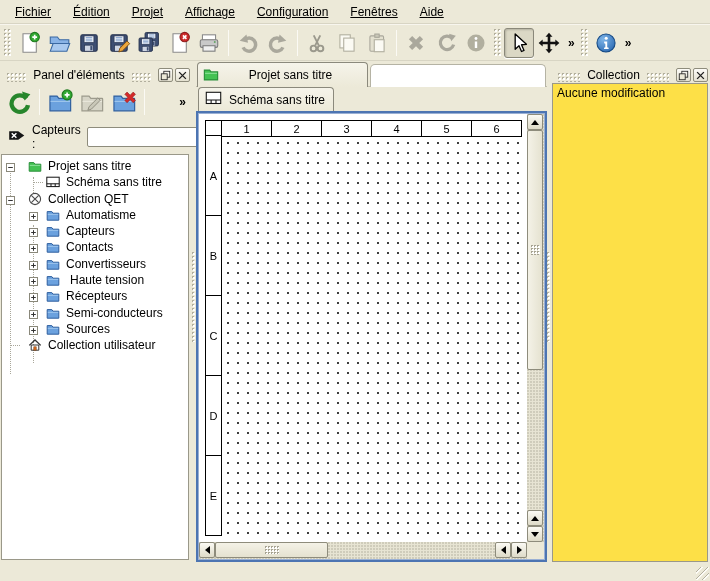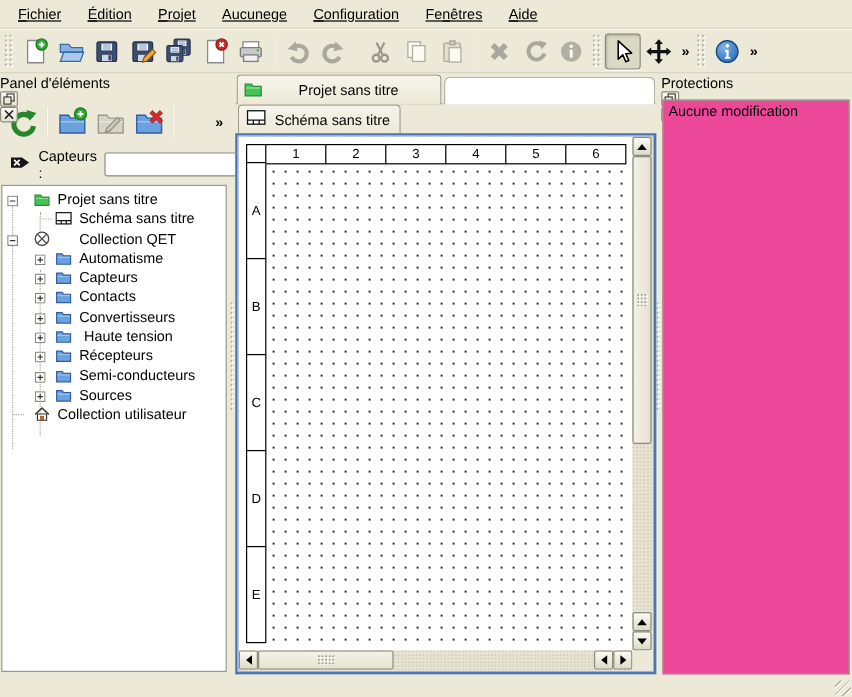--- a/index.html
+++ b/index.html
@@ -29,21 +29,21 @@
   .handle { width:7px; height:27px; margin:0 3px; }
   .tbtn { width:30px; height:30px; display:flex; align-items:center; justify-content:center; border:1px solid transparent; border-radius:3px; }
   .tbtn.checked { background:#dbd8c5; border:1px solid #8a887a;
     box-shadow: inset 1px 1px 2px rgba(0,0,0,0.18), 0 1px 0 #fff; }
   .tsep { width:1px; height:26px; background:#b9b6a5; border-right:1px solid #fbfaf4; margin:0 4px; }
   .chev { font-weight:bold; font-size:12px; padding:0 4px; letter-spacing:-1px; }
   
   .dock { position:absolute; top:62px; height:500px; }
   #left-dock { left:0; width:192px; }
   #right-dock { left:551px; width:159px; }
-  .dock-title { position:relative; height:20px; display:flex; align-items:flex-start;flex-direction:column; }
+  .dock-title { position:relative; height:20px; display:flex; align-items:flex-end; }
   .dock-title .tex { flex:1; height:9px; margin:0 7px; }
   .dock-title-label { white-space:nowrap; }
   .dock-btn { width:15px; height:14px; margin-right:2px; display:flex; align-items:center; justify-content:center;
     background:linear-gradient(#fdfcf8,#e4e1d0); border:1px solid #8e8c7c; border-radius:2px; }
   .dock-toolbar { height:40px; display:flex; align-items:center; padding:0 3px; }
   .dbtn { width:32px; height:32px; display:flex; align-items:center; justify-content:center; }
   .filter-row { height:30px; display:flex; align-items:center; gap:6px; padding:0 7px; }
   .filter-row input { flex:1; height:20px; border:1px solid #8e8c7c; border-radius:2px; background:#fff; padding:0 3px;
     font-family:inherit; font-size:12px; }
   #tree { position:absolute; left:1px; top:92px; right:3px; bottom:2px;
@@ -104,34 +104,34 @@
   .tri.down  { border-left:4px solid transparent; border-right:4px solid transparent; border-top:5px solid #000; }
   .tri.left  { border-top:4px solid transparent; border-bottom:4px solid transparent; border-right:5px solid #000; }
   .tri.right { border-top:4px solid transparent; border-bottom:4px solid transparent; border-left:5px solid #000; }
   .scorner { position:absolute; right:1px; bottom:1px; width:17px; height:17px; background:#ece9d8; }
   
   .vsplit { position:absolute; top:62px; width:4px; height:500px; }
   #split-left { left:192px; } #split-right { left:547px; }
   .vsplit .grip { position:absolute; left:0; top:190px; width:4px; height:90px; }
   
   #undo-list { position:absolute; left:1px; top:21px; right:2px; bottom:0;
-    background:#ec4899; border:1px solid #9a9889; }
+    background:#fde047; border:1px solid #9a9889; }
   .undo-item { padding:2px 4px; white-space:nowrap; }
   
   #sizegrip { position:absolute; right:1px; bottom:1px; width:13px; height:13px;
     background: repeating-linear-gradient(135deg, rgba(0,0,0,0) 0 3px, #b3b09f 3px 4px, #fdfcf6 4px 5px); }
 </style>
 </head>
 <body>
 
 <div id="menubar">
     <div class="menu-item"><span></span><span class="menu-key">F</span><span>ichier</span></div>
     <div class="menu-item"><span></span><span class="menu-key">É</span><span>dition</span></div>
     <div class="menu-item"><span></span><span class="menu-key">P</span><span>rojet</span></div>
-    <div class="menu-item"><span>Aucune</span><span class="menu-key">g</span><span>e</span></div>
+    <div class="menu-item"><span>Afficha</span><span class="menu-key">g</span><span>e</span></div>
     <div class="menu-item"><span></span><span class="menu-key">C</span><span>onfiguration</span></div>
     <div class="menu-item"><span>Fe</span><span class="menu-key">n</span><span>êtres</span></div>
     <div class="menu-item"><span></span><span class="menu-key">A</span><span>ide</span></div>
   </div>
 <div id="toolbar">
     <span class="handle dots"></span>
     <div class="tbtn">
       <svg width="24" height="24" viewBox="0 0 22 22">
         <path d="M5.5 2.5h8.2l4 4v13H5.5z" fill="#fff" stroke="#8a8a8a"></path>
         <path d="M13.7 2.5l4 4h-4z" fill="#e4e4e4" stroke="#8a8a8a"></path>
@@ -366,21 +366,21 @@
       </div>
       <div class="trow">
         <span class="expander" style="left: 4px;"><svg width="9" height="9" viewBox="0 0 9 9">
             <rect x="0.5" y="0.5" width="8" height="8" fill="#fff" stroke="#8a887a"></rect>
             <path d="M2.2 4.5h4.6" stroke="#333"></path>
           </svg></span>
         <span class="ticn" style="left: 26px;"><svg width="14" height="14" viewBox="0 0 14 14">
             <circle cx="7" cy="7" r="5.6" fill="#fdfdfd" stroke="#4a4a4a" stroke-width="1.1"></circle>
             <path d="M3.3 3.3l7.4 7.4M10.7 3.3l-7.4 7.4" stroke="#4a4a4a" stroke-width="1.1"></path>
           </svg></span>
-        <span class="lbl" style="left: 46px; margin-left: 18px;">Collection QET</span>
+        <span class="lbl" style="left: 46px;">Collection QET</span>
       </div>
       <div class="trow">
         <span class="expander" style="left: 27px;"><svg width="9" height="9" viewBox="0 0 9 9">
             <rect x="0.5" y="0.5" width="8" height="8" fill="#fff" stroke="#8a887a"></rect>
             <path d="M2.2 4.5h4.6M4.5 2.2v4.6" stroke="#333"></path>
           </svg></span>
         <span class="ticn" style="left: 44px;"><svg width="14" height="14" viewBox="0 0 14 14">
             <path d="M1.2 3.6h4.6l1.2 1.6h5.8v7H1.2z" fill="#6ba1de" stroke="#2f5f9e"></path>
             <path d="M1.8 6.4h10.4" stroke="#9cc4ec"></path>
           </svg></span>
@@ -554,21 +554,21 @@
   </div>
 </div>
 
 <div class="vsplit" id="split-right">
     <span class="grip dots"></span>
   </div>
 
 <div id="right-dock" class="dock">
   <div class="dock-title">
     <span class="tex dots"></span>
-    <span class="dock-title-label">Protections</span>
+    <span class="dock-title-label">Collection</span>
     <span class="tex dots"></span>
     <span class="dock-btn">
       <svg width="11" height="11" viewBox="0 0 13 13">
           <rect x="4.5" y="1.5" width="7" height="7" fill="none" stroke="#222"></rect>
           <rect x="1.5" y="4.5" width="7" height="7" fill="#ece9d8" stroke="#222"></rect>
         </svg>
     </span>
     <span class="dock-btn">
       <svg width="11" height="11" viewBox="0 0 13 13">
           <path d="M2.5 2.5l8 8M10.5 2.5l-8 8" stroke="#222" stroke-width="1.6"></path>

